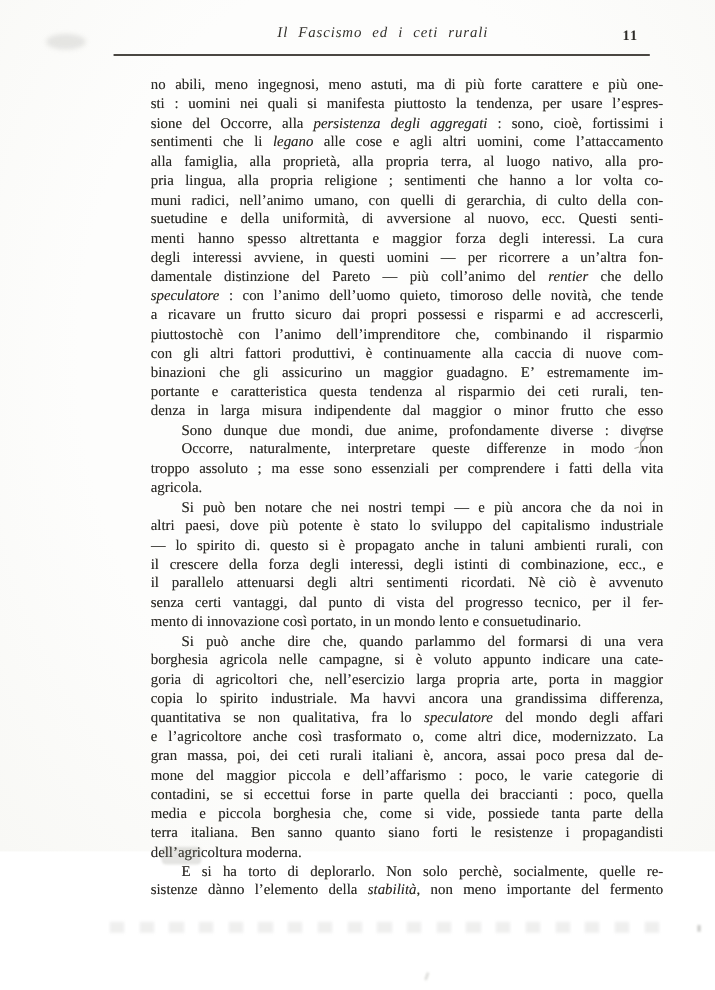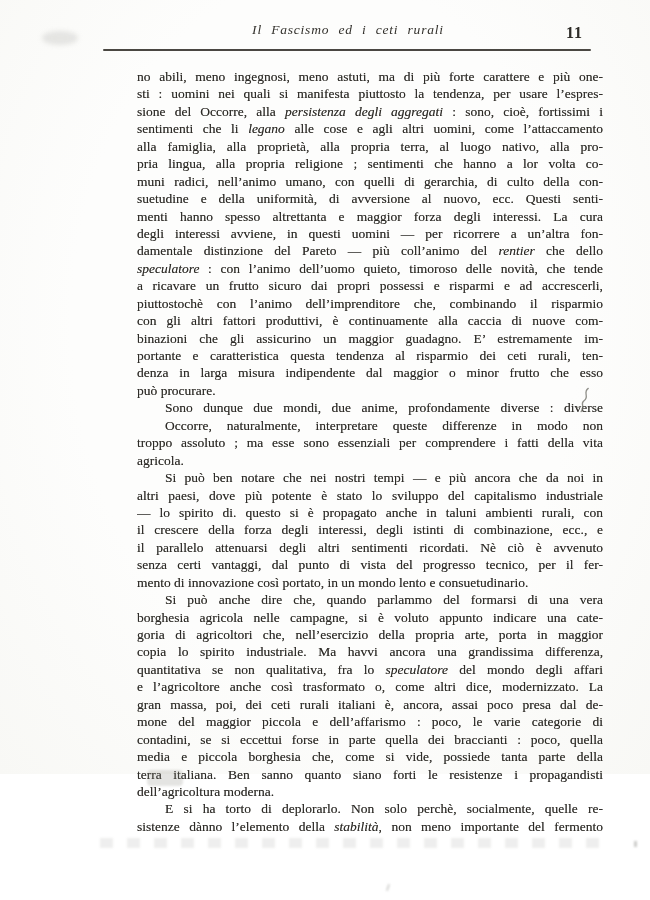--- a/index.html
+++ b/index.html
@@ -23,21 +23,21 @@
     text-align: center;
     font-style: italic;
     font-size: 13.5px;
     letter-spacing: 0.8px;
     word-spacing: 5px;
     color: #33312c;
   }
   .folio {
     position: absolute;
     left: 566px; top: 24px; width: 30px;
-    font-size: 16px;
+    font-size: 13px;
     font-weight: 700;
     letter-spacing: 1px;
     color: #2e2c28;
   }
   .head-rule {
     position: absolute;
     left: 103px; top: 49px; width: 488px; height: 2px;
     background: #4a4742;
     border-radius: 1px;
   }
@@ -120,35 +120,34 @@
       <div class="line"><span>menti hanno spesso altrettanta e maggior forza degli interessi. La cura</span></div>
       <div class="line"><span>degli interessi avviene, in questi uomini — per ricorrere a un’altra fon-</span></div>
       <div class="line"><span>damentale distinzione del Pareto — più coll’animo del </span><span class="it">rentier</span><span> che dello</span></div>
       <div class="line"><span class="it">speculatore</span><span> : con l’animo dell’uomo quieto, timoroso delle novità, che tende</span></div>
       <div class="line"><span>a ricavare un frutto sicuro dai propri possessi e risparmi e ad accrescerli,</span></div>
       <div class="line"><span>piuttostochè con l’animo dell’imprenditore che, combinando il risparmio</span></div>
       <div class="line"><span>con gli altri fattori produttivi, è continuamente alla caccia di nuove com-</span></div>
       <div class="line"><span>binazioni che gli assicurino un maggior guadagno. E’ estremamente im-</span></div>
       <div class="line"><span>portante e caratteristica questa tendenza al risparmio dei ceti rurali, ten-</span></div>
       <div class="line"><span>denza in larga misura indipendente dal maggior o minor frutto che esso</span></div>
-      <div class="line end"><span>può procurare.</span></div>
       <div class="line indent"><span>Sono dunque due mondi, due anime, profondamente diverse : diverse</span></div>
       <div class="line indent"><span>Occorre, naturalmente, interpretare queste differenze in modo non</span></div>
       <div class="line"><span>troppo assoluto ; ma esse sono essenziali per comprendere i fatti della vita</span></div>
       <div class="line end"><span>agricola.</span></div>
       <div class="line indent"><span>Si può ben notare che nei nostri tempi — e più ancora che da noi in</span></div>
       <div class="line"><span>altri paesi, dove più potente è stato lo sviluppo del capitalismo industriale</span></div>
       <div class="line"><span>— lo spirito di. questo si è propagato anche in taluni ambienti rurali, con</span></div>
       <div class="line"><span>il crescere della forza degli interessi, degli istinti di combinazione, ecc., e</span></div>
       <div class="line"><span>il parallelo attenuarsi degli altri sentimenti ricordati. Nè ciò è avvenuto</span></div>
       <div class="line"><span>senza certi vantaggi, dal punto di vista del progresso tecnico, per il fer-</span></div>
       <div class="line end"><span>mento di innovazione così portato, in un mondo lento e consuetudinario.</span></div>
       <div class="line indent"><span>Si può anche dire che, quando parlammo del formarsi di una vera</span></div>
       <div class="line"><span>borghesia agricola nelle campagne, si è voluto appunto indicare una cate-</span></div>
-      <div class="line"><span>goria di agricoltori che, nell’esercizio della propria arte, porta in maggior</span></div>
+      <div class="line"><span>goria di agricoltori che, nell’esercizio larga propria arte, porta in maggior</span></div>
       <div class="line"><span>copia lo spirito industriale. Ma havvi ancora una grandissima differenza,</span></div>
       <div class="line"><span>quantitativa se non qualitativa, fra lo </span><span class="it">speculatore</span><span> del mondo degli affari</span></div>
       <div class="line"><span>e l’agricoltore anche così trasformato o, come altri dice, modernizzato. La</span></div>
       <div class="line"><span>gran massa, poi, dei ceti rurali italiani è, ancora, assai poco presa dal de-</span></div>
       <div class="line"><span>mone del maggior piccola e dell’affarismo : poco, le varie categorie di</span></div>
       <div class="line"><span>contadini, se si eccettui forse in parte quella dei braccianti : poco, quella</span></div>
       <div class="line"><span>media e piccola borghesia che, come si vide, possiede tanta parte della</span></div>
       <div class="line"><span>terra italiana. Ben sanno quanto siano forti le resistenze i propagandisti</span></div>
       <div class="line end"><span>dell’agricoltura moderna.</span></div>
       <div class="line indent"><span>E si ha torto di deplorarlo. Non solo perchè, socialmente, quelle re-</span></div>

